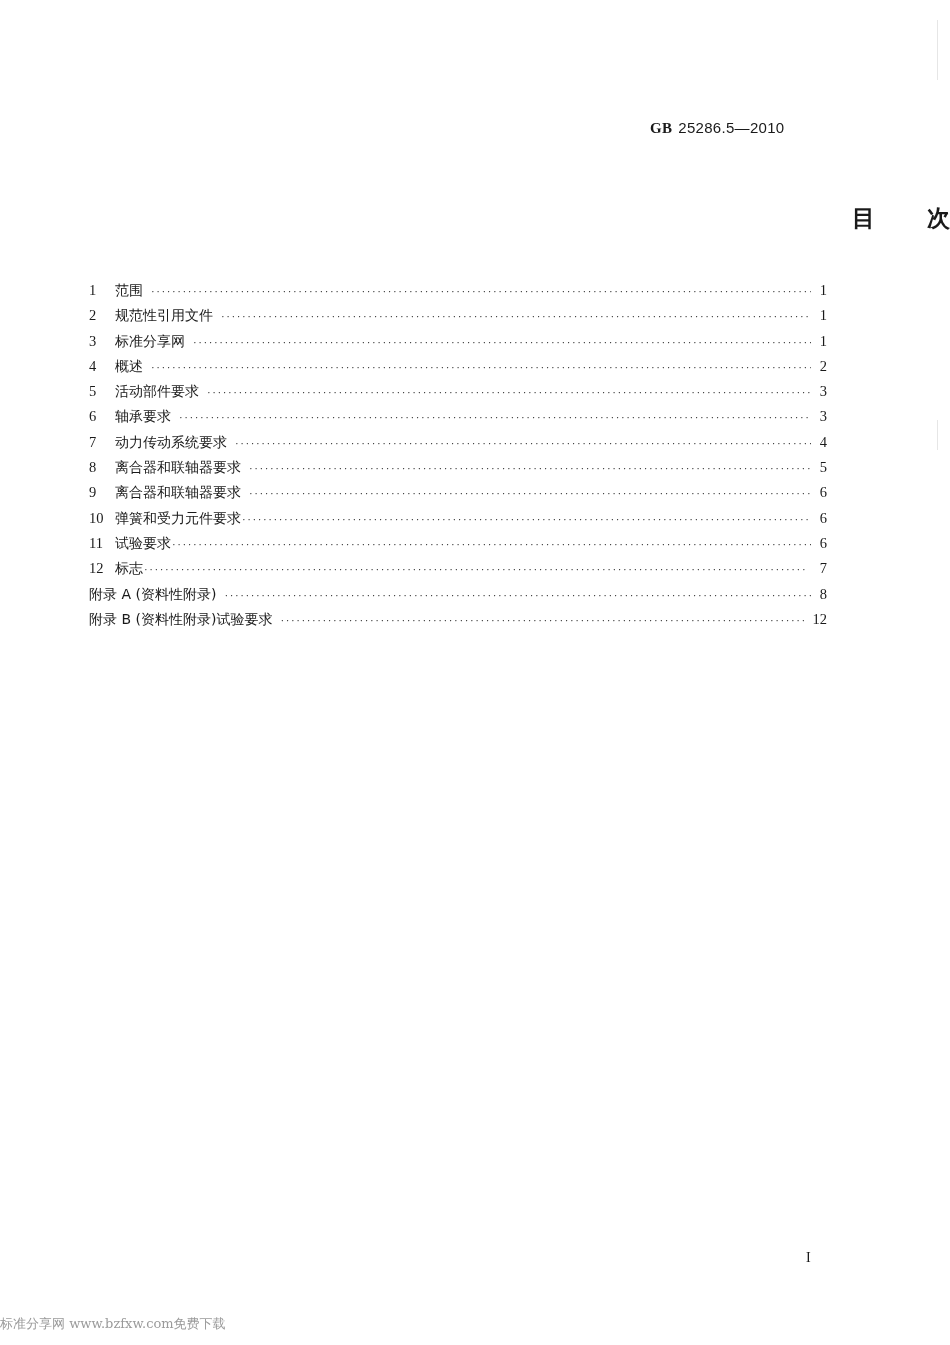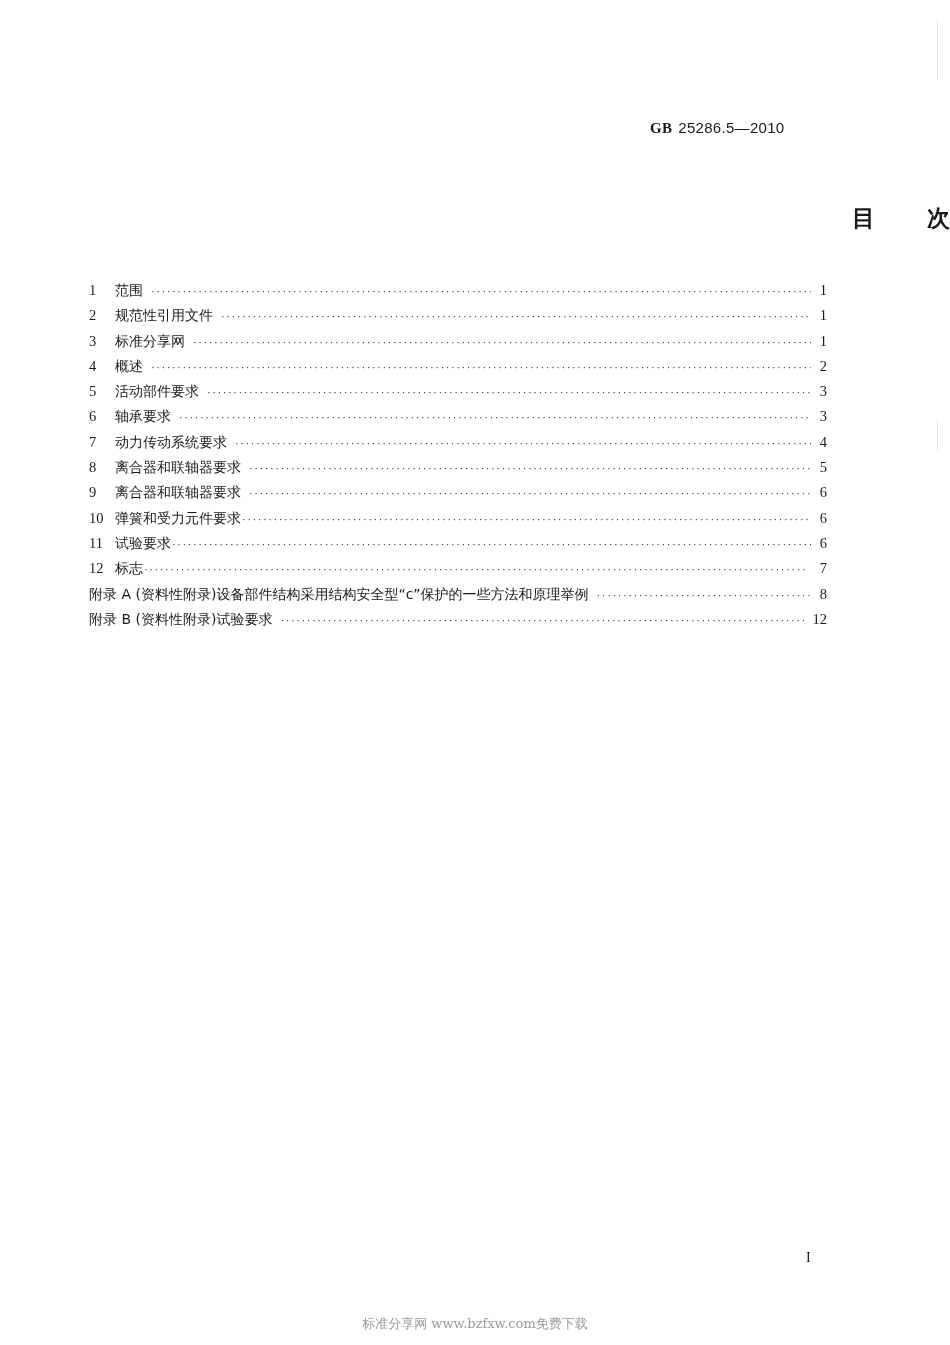--- a/index.html
+++ b/index.html
@@ -19,21 +19,21 @@
     .row .num.wide { width: 26px; margin-right: 0px; }
     .row .label { font-family: "DejaVu Sans", sans-serif; font-size: 14px; }
     .row .dots { flex: 1; overflow: hidden; margin: 0 8px 0 8px; font-size: 11px; letter-spacing: 1.6px;
                  color: #222; font-family: "Liberation Serif", serif; }
     .row .dots.tight { margin-left: 1px; }
     .row .dots::before { content: "······························································································································"; }
     .row .page { font-family: "Liberation Serif", serif; min-width: 8px; text-align: right; }
     .row .app-prefix { font-family: "DejaVu Sans", sans-serif; font-size: 14px; }
     .page-foot { position: absolute; top: 1250px; left: 806px; font-size: 14px;
                  font-family: "Liberation Serif", serif; }
-    .watermark { position: absolute; top: 1315px; left: 0; width: 950px; text-align: center;
+    .watermark { position: absolute; top: 1315px; left: 0; width: 950px; 
                  font-size: 13px; color: #9a9a9a; font-family: "DejaVu Serif", serif; }
     .edge-mark { position: absolute; right: 12px; width: 1px; background: #e6e6e6; }
   </style>
 </head>
 <body>
 
 <div class="std-no">
   <span class="gb">GB</span><span class="num">25286.5—2010</span>
 </div>
 
@@ -109,21 +109,20 @@
     <span class="page">6</span>
   </div>
   <div class="row">
     <span class="num wide">12</span>
     <span class="label">标志</span>
     <span class="dots tight"></span>
     <span class="page">7</span>
   </div>
   <div class="row">
     <span class="app-prefix">附录 A (资料性附录)</span>
-    <span class="label">设备部件结构采用结构安全型“c”保护的一些方法和原理举例</span>
     <span class="dots"></span>
     <span class="page">8</span>
   </div>
   <div class="row">
     <span class="app-prefix">附录 B (资料性附录)</span>
     <span class="label">试验要求</span>
     <span class="dots"></span>
     <span class="page">12</span>
   </div>
 </div>

